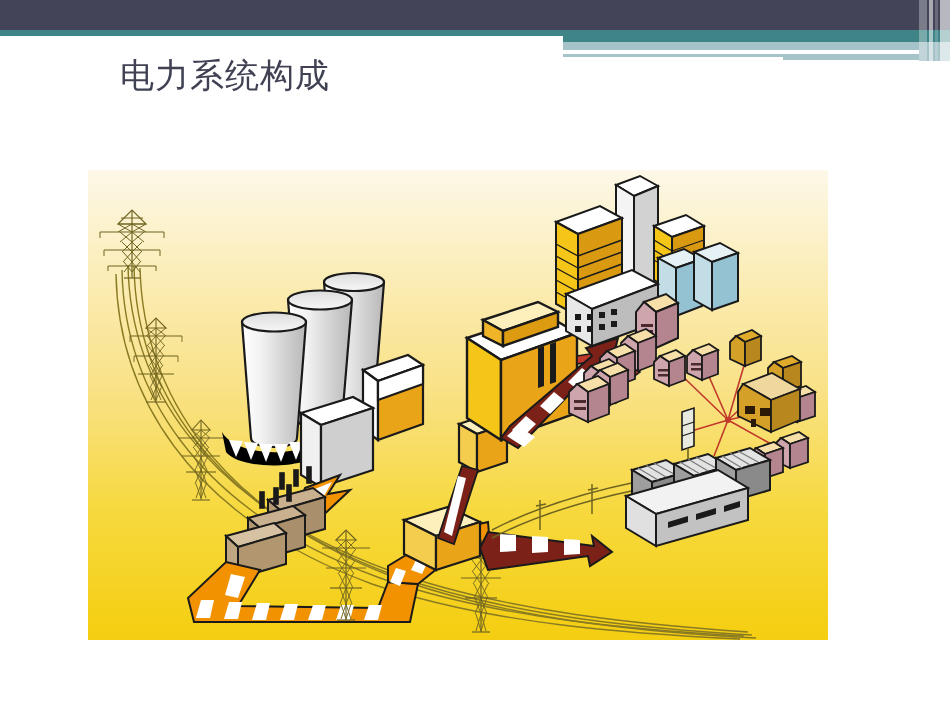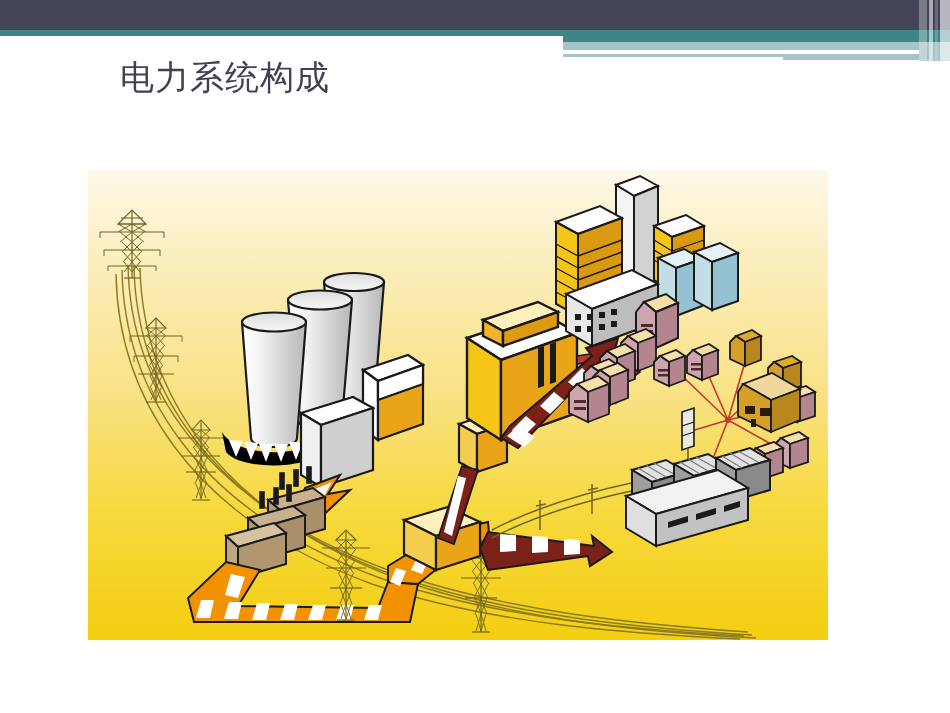--- a/index.html
+++ b/index.html
@@ -115,21 +115,21 @@
 
   
   .slide-title {
     position: absolute;
     left: 120px;
     top: 58px;
     font-size: 34px;
     line-height: 1.2;
     color: #404254;
     letter-spacing: 1px;
-    font-family: Liberation Serif, serif;
+    font-family: Liberation Mono, monospace;
     font-weight: 400;
     white-space: nowrap;
   }
 
   
   #illustration {
     position: absolute;
     left: 88px;
     top: 170px;
     width: 740px;

